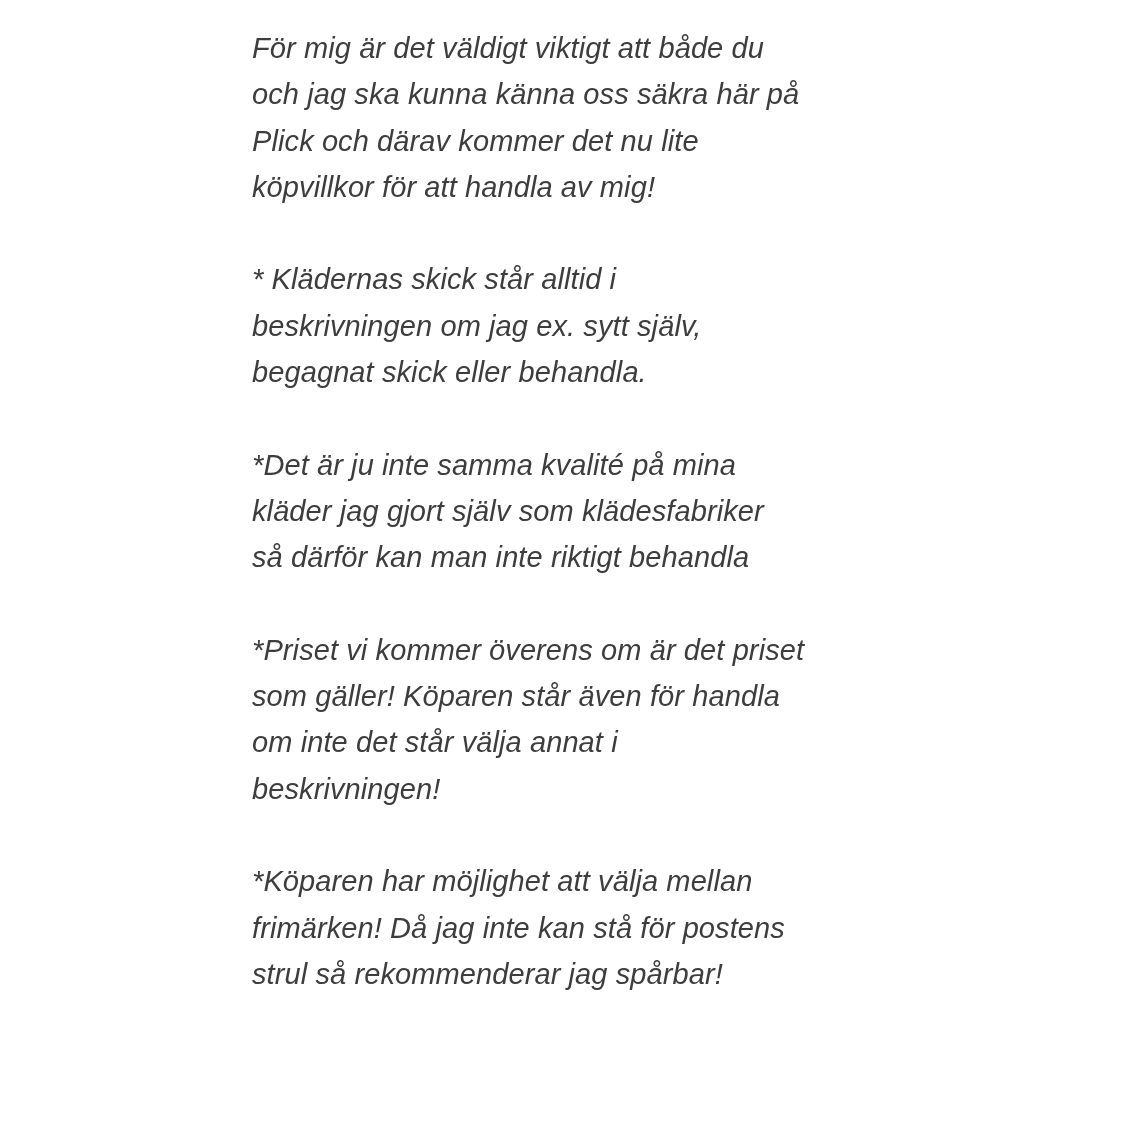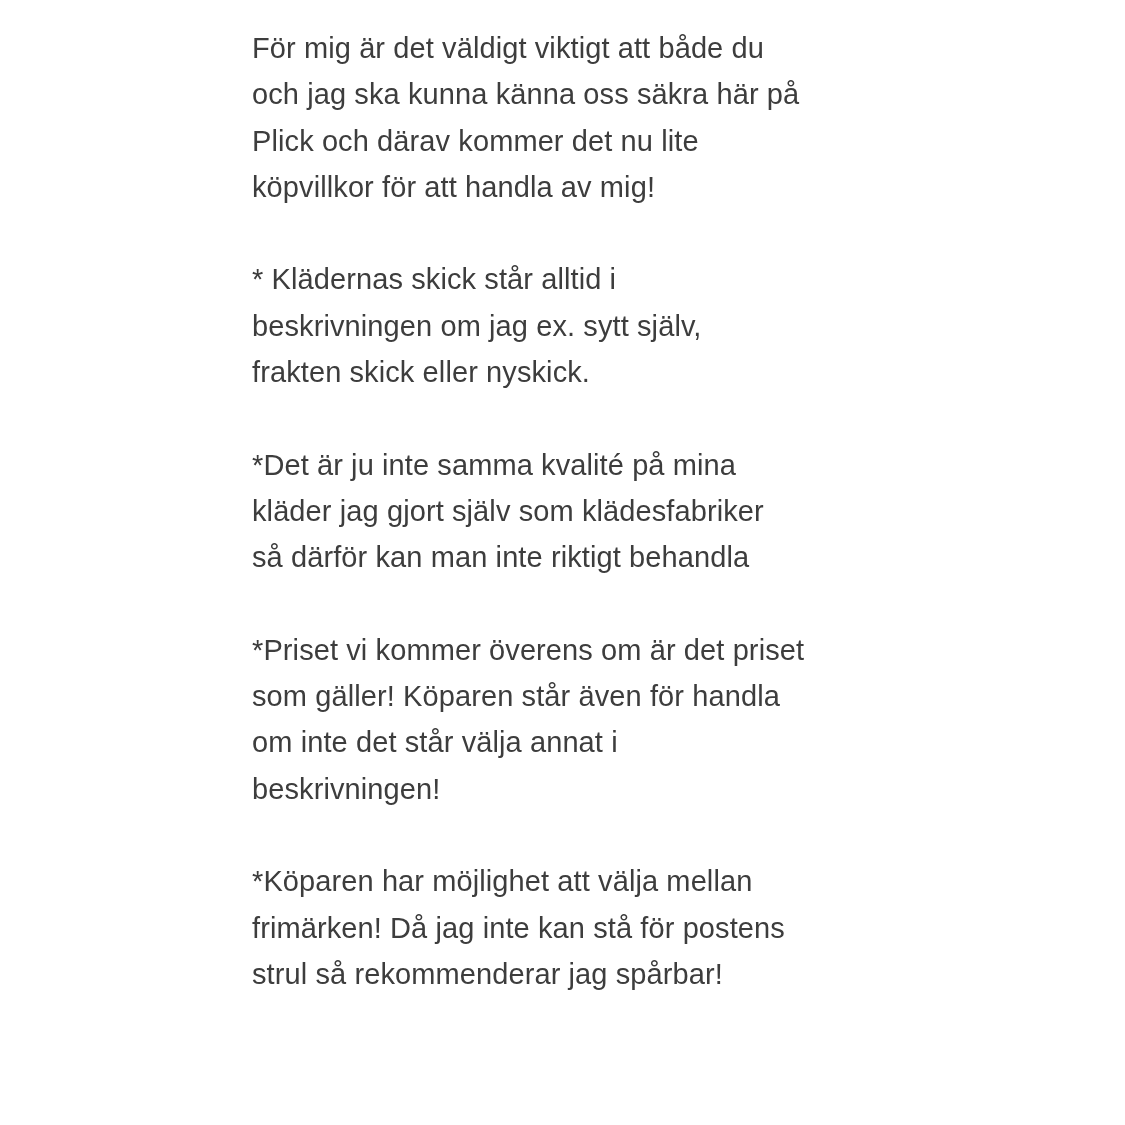--- a/index.html
+++ b/index.html
@@ -9,36 +9,36 @@
     left: 252px;
     top: 25px;
     width: 640px;
     font-family: "Liberation Sans", sans-serif;
     font-size: 29px;
     line-height: 46.3px;
     color: #3d3d3d;
     letter-spacing: 0.1px;
   }
   .para { margin: 0 0 46.3px 0; }
-  .line { display: block; white-space: nowrap; }
+  .line { display: block; white-space: nowrap; font-style: italic; }
 </style>
 </head>
 <body>
 
 <div class="doc">
   <p class="para">
     <span class="line">För mig är det väldigt viktigt att både du</span>
     <span class="line">och jag ska kunna känna oss säkra här på</span>
     <span class="line">Plick och därav kommer det nu lite</span>
     <span class="line">köpvillkor för att handla av mig!</span>
   </p>
   <p class="para">
     <span class="line">* Klädernas skick står alltid i</span>
     <span class="line">beskrivningen om jag ex. sytt själv,</span>
-    <span class="line">frakten skick eller nyskick.</span>
+    <span class="line">begagnat skick eller behandla.</span>
   </p>
   <p class="para">
     <span class="line">*Det är ju inte samma kvalité på mina</span>
     <span class="line">kläder jag gjort själv som klädesfabriker</span>
     <span class="line">så därför kan man inte riktigt behandla</span>
   </p>
   <p class="para">
     <span class="line">*Priset vi kommer överens om är det priset</span>
     <span class="line">som gäller! Köparen står även för handla</span>
     <span class="line">om inte det står välja annat i</span>

